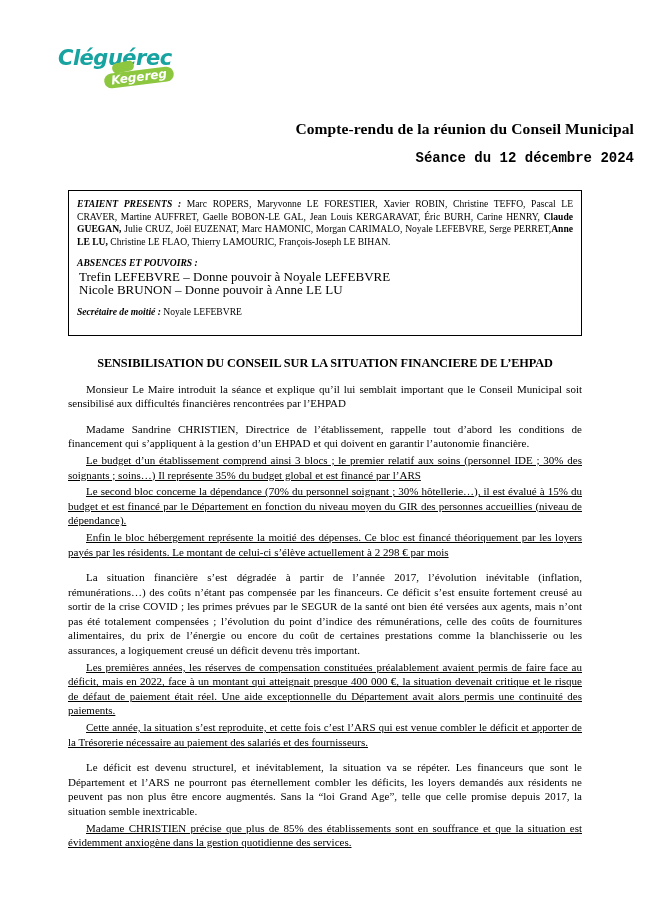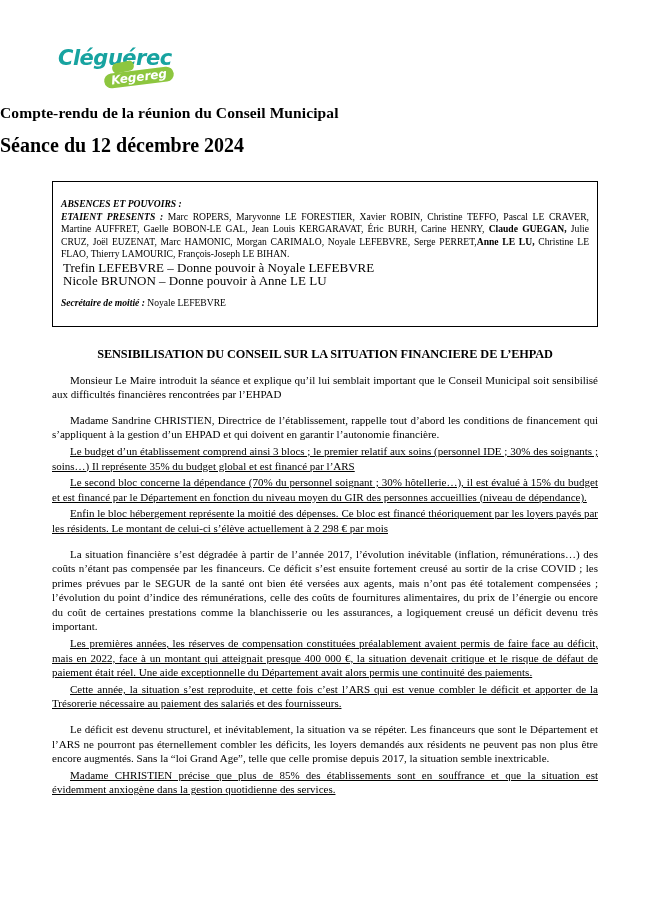--- a/index.html
+++ b/index.html
@@ -11,21 +11,21 @@
     height: 920px;
     background: #ffffff;
     font-family: "Liberation Serif", serif;
     color: #000000;
     overflow: hidden;
   }
   .page {
     position: relative;
     width: 650px;
     height: 920px;
-    padding: 0;
+    padding: 16px;
     box-sizing: border-box;
   }
 
   
   .logo-block {
     position: absolute;
     left: 58px;
     top: 48px;
     width: 120px;
     height: 50px;
@@ -63,33 +63,33 @@
     padding: 0px 7px 1px 7px;
     display: inline-block;
     position: absolute;
     left: 46px;
     top: 22px;
     transform: rotate(-7deg);
   }
 
   
   .doc-title {
-    text-align: left;
+    text-align: right;
     font-family: "Liberation Serif", serif;
     font-weight: bold;
     font-size: 15.5px;
     margin: 0;
     padding-top: 104px;
     letter-spacing: 0.1px;
   }
   .doc-subtitle {
-    text-align: left;
-    font-family: Liberation Serif, serif;
-    font-weight: bold;
-    font-size: 20px;
+    text-align: right;
+    font-family: Liberation Mono, monospace;
+    font-weight: bold;
+    font-size: 14px;
     margin: 0;
     padding-top: 12px;
   }
 
   
   .attendance-box {
     margin: 24px 52px 0 52px;
     border: 1px solid #000000;
     padding: 7px 8px 8px 8px;
     box-sizing: border-box;
@@ -162,28 +162,28 @@
   <div class="logo-block">
     <span class="logo-main">Cléguérec</span>
     <span class="logo-accent"></span>
     <span class="logo-sub">Kegereg</span>
   </div>
 
   <h1 class="doc-title">Compte-rendu de la réunion du Conseil Municipal</h1>
   <h2 class="doc-subtitle">Séance du 12 décembre 2024</h2>
 
   <div class="attendance-box">
-    <p class="att-line att-section">
-      <span class="att-label">ABSENCES ET POUVOIRS :</span>
-    </p>
-
     <p class="att-line">
       <span class="att-label">ETAIENT PRESENTS :</span>
       <span>Marc ROPERS, Maryvonne LE FORESTIER, Xavier ROBIN, Christine TEFFO, Pascal LE CRAVER, Martine AUFFRET, Gaelle BOBON-LE GAL, Jean Louis KERGARAVAT, Éric BURH, Carine HENRY,</span>
       <span class="att-bold">Claude GUEGAN,</span><span> Julie CRUZ, Joël EUZENAT, Marc HAMONIC, Morgan CARIMALO, Noyale LEFEBVRE, Serge PERRET,</span><span class="att-bold">Anne LE LU,</span><span> Christine LE FLAO, Thierry LAMOURIC, François-Joseph LE BIHAN.</span>
+    </p>
+
+    <p class="att-line att-section">
+      <span class="att-label">ABSENCES ET POUVOIRS :</span>
     </p>
     <p class="att-sub">Trefin LEFEBVRE – Donne pouvoir à Noyale LEFEBVRE</p>
     <p class="att-sub">Nicole BRUNON – Donne pouvoir à Anne LE LU</p>
 
     <p class="att-secretary">
       <span>Secrétaire de moitié :</span><span class="normal"> Noyale LEFEBVRE</span>
     </p>
   </div>
 
   <div class="section-heading">SENSIBILISATION DU CONSEIL SUR LA SITUATION FINANCIERE DE L’EHPAD</div>

